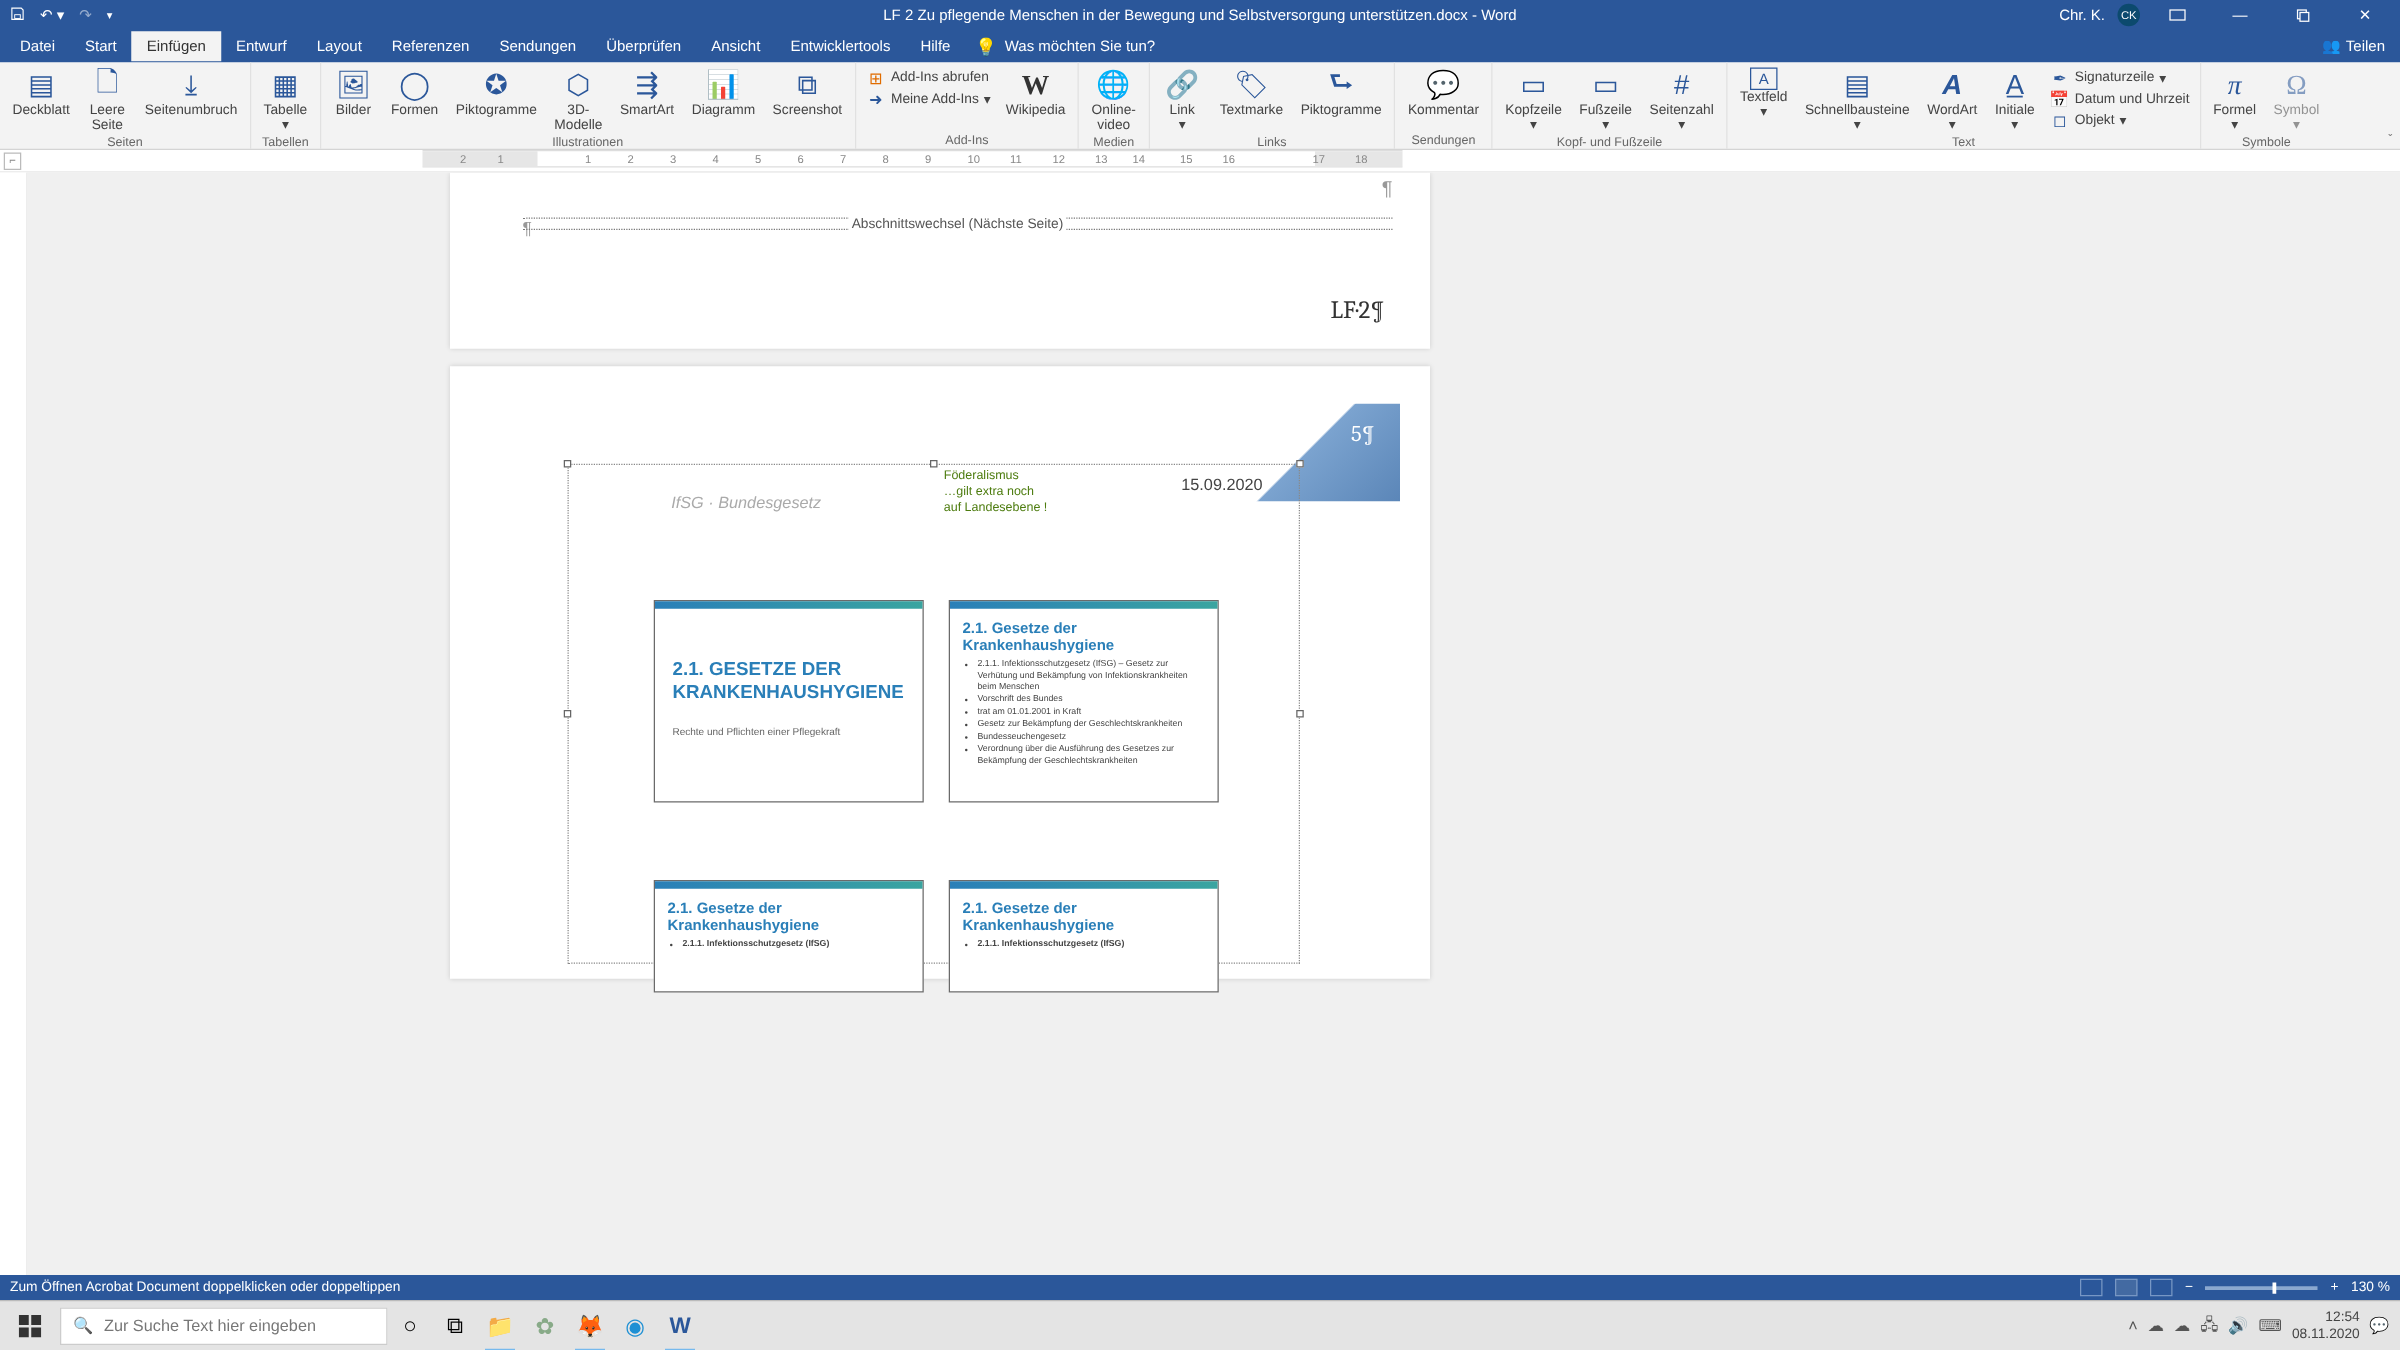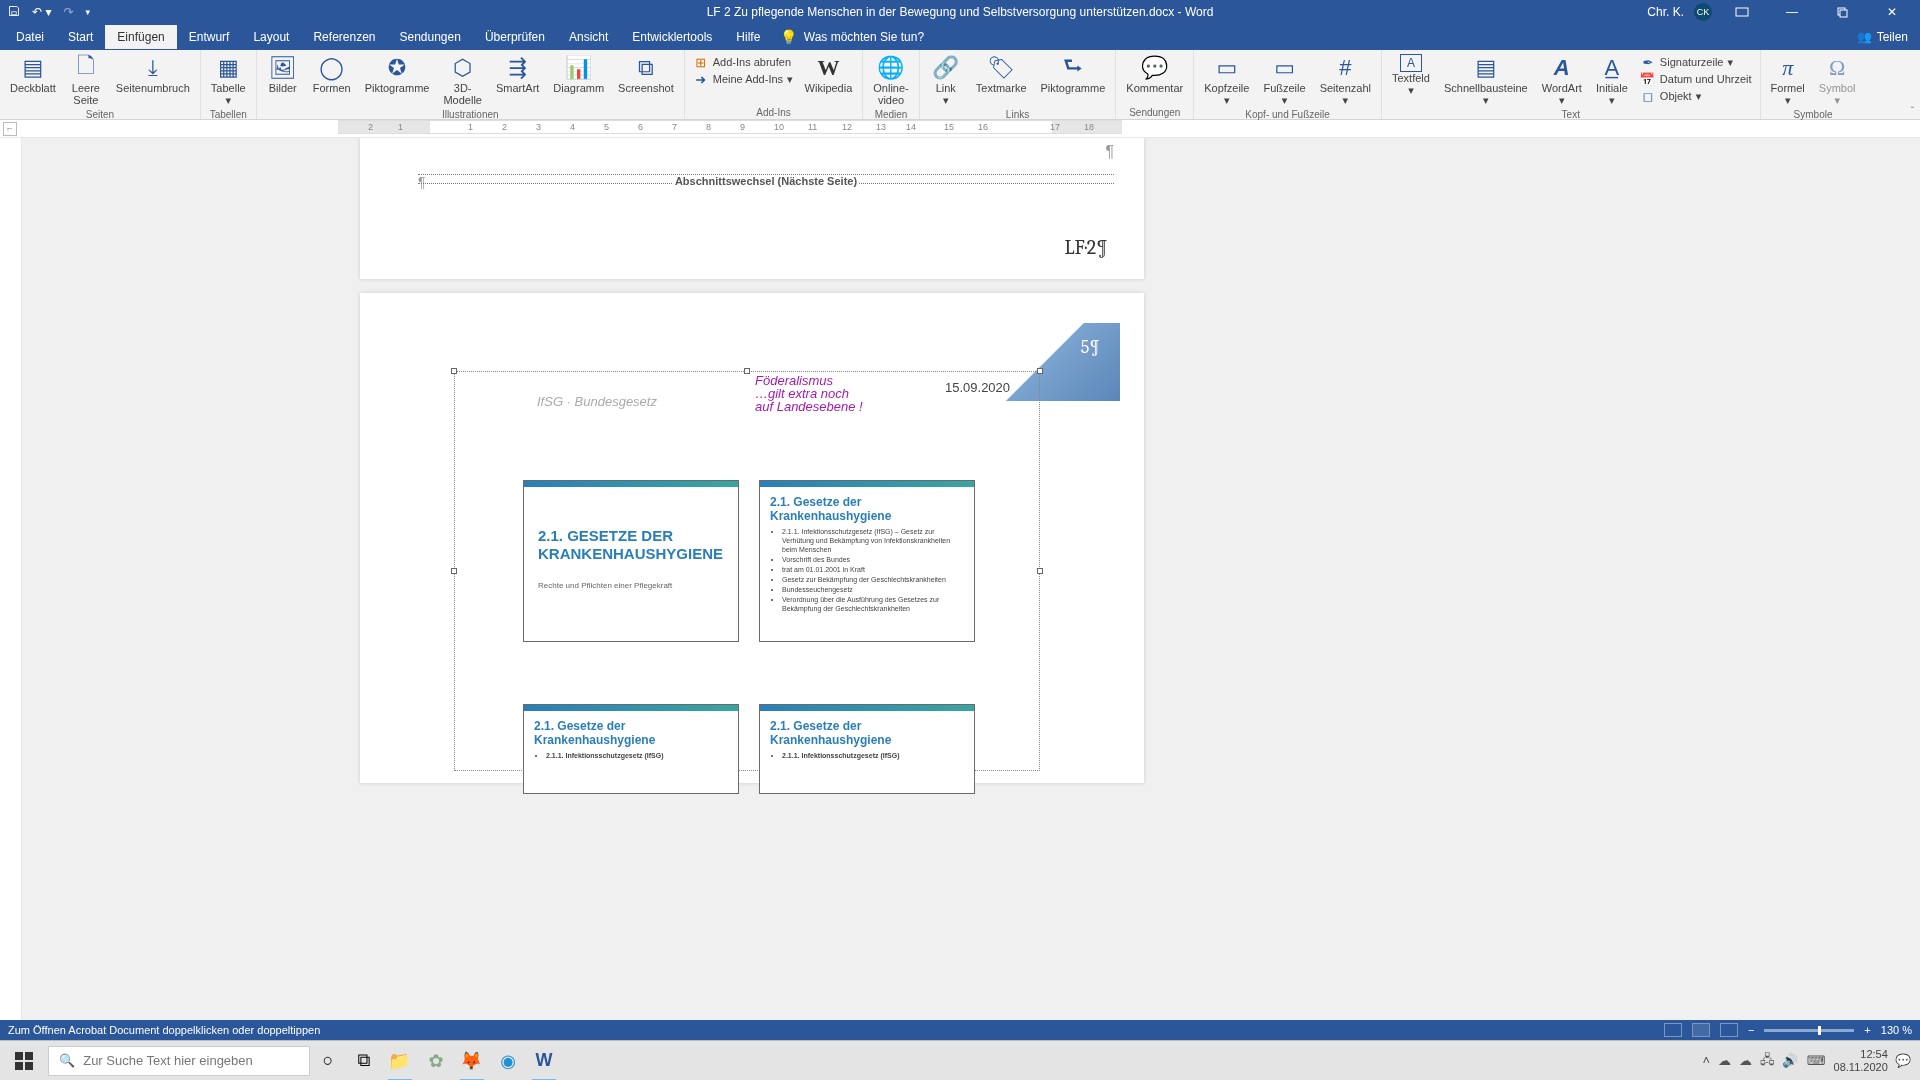--- a/index.html
+++ b/index.html
@@ -48,37 +48,37 @@
 .ruler-tick { position: absolute; top: 1px; }
 
 
 .workspace { position: absolute; top: 138px; bottom: 44px; left: 0; right: 0; background: #f0f0f0; display: flex; }
 .vruler { width: 22px; background: #fff; border-right: 1px solid #e8e8e8; }
 .docarea { flex: 1; position: relative; overflow: hidden; }
 .page { position: absolute; background: #fff; box-shadow: 0 0 4px rgba(0,0,0,0.15); }
 .page1 { left: 338px; top: 0; width: 784px; height: 141px; }
 .page2 { left: 338px; top: 155px; width: 784px; height: 490px; }
 
-.sectionbreak { position: absolute; left: 58px; right: 30px; top: 36px; border-top: 1px dotted #777; border-bottom: 1px dotted #777; height: 10px; display: flex; align-items: flex-start; justify-content: center; font-size: 11px; color: #555; font-weight: bold; }
+.sectionbreak { position: absolute; left: 58px; right: 30px; top: 36px; border-top: 1px dotted #777; border-bottom: 1px dotted #777; height: 10px; display: flex; align-items: center; justify-content: center; font-size: 11px; color: #555; }
 .sectionbreak span { background: #fff; padding: 0 2px; }
 .pilcrow-top { position: absolute; left: 58px; top: 36px; color: #999; font-size: 14px; }
 .pilcrow-right { position: absolute; right: 30px; top: 5px; color: #999; font-size: 16px; }
 .footer-text { position: absolute; right: 36px; bottom: 20px; font-family: Cambria, serif; font-size: 20px; color: #333; }
 
 .corner { position: absolute; right: 24px; top: 30px; width: 148px; height: 78px; background: linear-gradient(135deg, transparent 49%, #7ba3cf 50%, #5b86b8 100%); }
 .corner .num { position: absolute; right: 20px; top: 14px; color: #fff; font-size: 18px; font-family: Cambria, serif; }
 
 .selbox { position: absolute; left: 94px; top: 78px; width: 586px; height: 400px; border: 1px dotted #888; }
 .handle { position: absolute; width: 6px; height: 6px; background: #fff; border: 1px solid #666; }
 .h-tl { left: -4px; top: -4px; } .h-tm { left: 50%; top: -4px; margin-left: -3px; } .h-tr { right: -4px; top: -4px; }
 .h-ml { left: -4px; top: 50%; margin-top: -3px; } .h-mr { right: -4px; top: 50%; margin-top: -3px; }
 
 .scan-date { position: absolute; left: 490px; top: 8px; font-size: 13px; color: #444; }
 .scan-hand1 { position: absolute; left: 82px; top: 22px; font-size: 13px; color: #aaa; font-style: italic; }
-.scan-hand2 { position: absolute; left: 300px; top: 2px; font-size: 13px; color: #a21caf; font-style: italic; line-height: 13px; }
+.scan-hand2 { position: absolute; left: 300px; top: 2px; font-size: 10px; color: #4d7c0f; line-height: 13px; }
 
 .slide { position: absolute; width: 216px; height: 162px; border: 1px solid #6a6a6a; background: #fff; }
 .slide .bar { height: 6px; background: linear-gradient(to right, #2a7fb8, #3aa5a0); }
 .slide .ttl { font-size: 12px; color: #2a7fb8; font-weight: 600; padding: 8px 10px 2px; }
 .slide .big { font-size: 15px; color: #2a7fb8; font-weight: 700; padding: 40px 14px 6px; line-height: 18px; }
 .slide .sub { font-size: 8px; color: #666; padding: 12px 14px; }
 .slide ul { padding: 2px 12px 2px 22px; font-size: 7px; color: #444; line-height: 9px; }
 .slide ul li { margin-bottom: 1px; }
 .s1 { left: 68px; top: 108px; } .s2 { left: 304px; top: 108px; }
 .s3 { left: 68px; top: 332px; } .s4 { left: 304px; top: 332px; }

